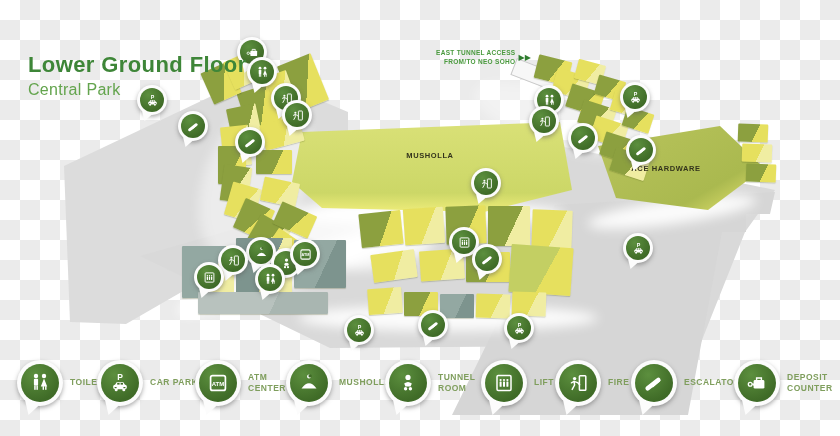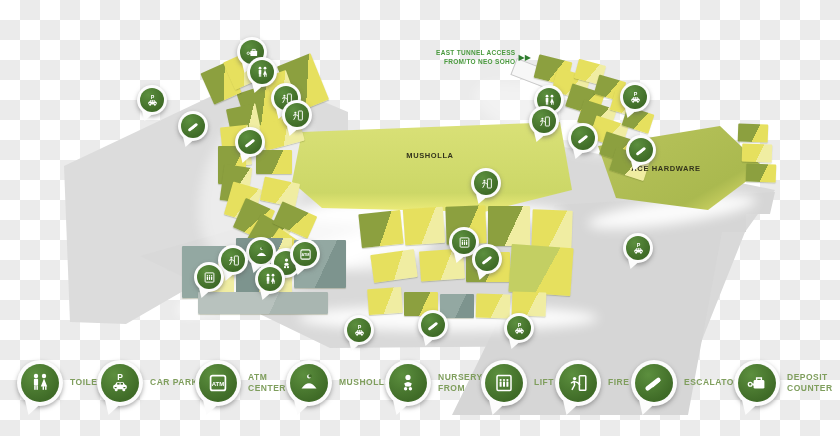--- a/index.html
+++ b/index.html
@@ -65,20 +65,24 @@
       <ellipse cx="300" cy="268" rx="130" ry="16" opacity=".95" transform="rotate(-20 300 268)"></ellipse>
       <ellipse cx="430" cy="214" rx="135" ry="12" opacity=".95"></ellipse>
       <ellipse cx="672" cy="212" rx="85" ry="12" opacity=".9" transform="rotate(-8 672 212)"></ellipse>
       <ellipse cx="448" cy="318" rx="150" ry="13" opacity=".9"></ellipse>
       <ellipse cx="255" cy="180" rx="50" ry="85" opacity=".45" transform="rotate(22 255 180)"></ellipse>
       <ellipse cx="560" cy="120" rx="90" ry="28" opacity=".35" transform="rotate(18 560 120)"></ellipse>
       <ellipse cx="355" cy="235" rx="80" ry="35" opacity=".8"></ellipse>
     </g>
   </svg>
 
+  <div class="hdr">
+    <div class="t1">Lower Ground Floor</div>
+    <div class="t2">Central Park</div>
+  </div>
 
   <div class="tunnel">
     <div class="txt">
       <div>EAST TUNNEL ACCESS</div>
       <div>FROM/TO NEO SOHO</div>
     </div>
     <div class="arr">▶ ▶</div>
   </div>
 
   <div class="tunnel-ramp"></div>
@@ -491,21 +495,21 @@
         <div class="lpin" style="left: 385px; top: 8px;">
           <div class="pin-inner">
             <svg viewBox="0 0 24 24">
               <circle cx="12" cy="6.4" r="2.6" fill="#fff"></circle>
               <path d="M8.2 12.6 Q12 9.2 15.8 12.6 L14.6 15.6 H9.4 Z" fill="#fff"></path>
               <circle cx="9.6" cy="17.8" r="1.7" fill="#fff"></circle>
               <circle cx="14.4" cy="17.8" r="1.7" fill="#fff"></circle>
             </svg>
           </div>
         </div>
-        <div class="legend-label" style="left: 438px;">NURSERY FROM</div>
+        <div class="legend-label" style="left: 438px;">TUNNEL ROOM</div>
       </div>
       <div class="legend-item">
         <div class="lpin" style="left: 481px; top: 8px;">
           <div class="pin-inner">
             <svg viewBox="0 0 24 24">
               <rect x="5" y="4.6" width="14" height="14.8" rx="1.2" fill="none" stroke="#fff" stroke-width="1.5"></rect>
               <g fill="#fff">
                 <circle cx="8.6" cy="9" r="1.1"></circle>
                 <rect x="7.6" y="10.4" width="2" height="5.4" rx=".6"></rect>
                 <circle cx="12" cy="9" r="1.1"></circle>

